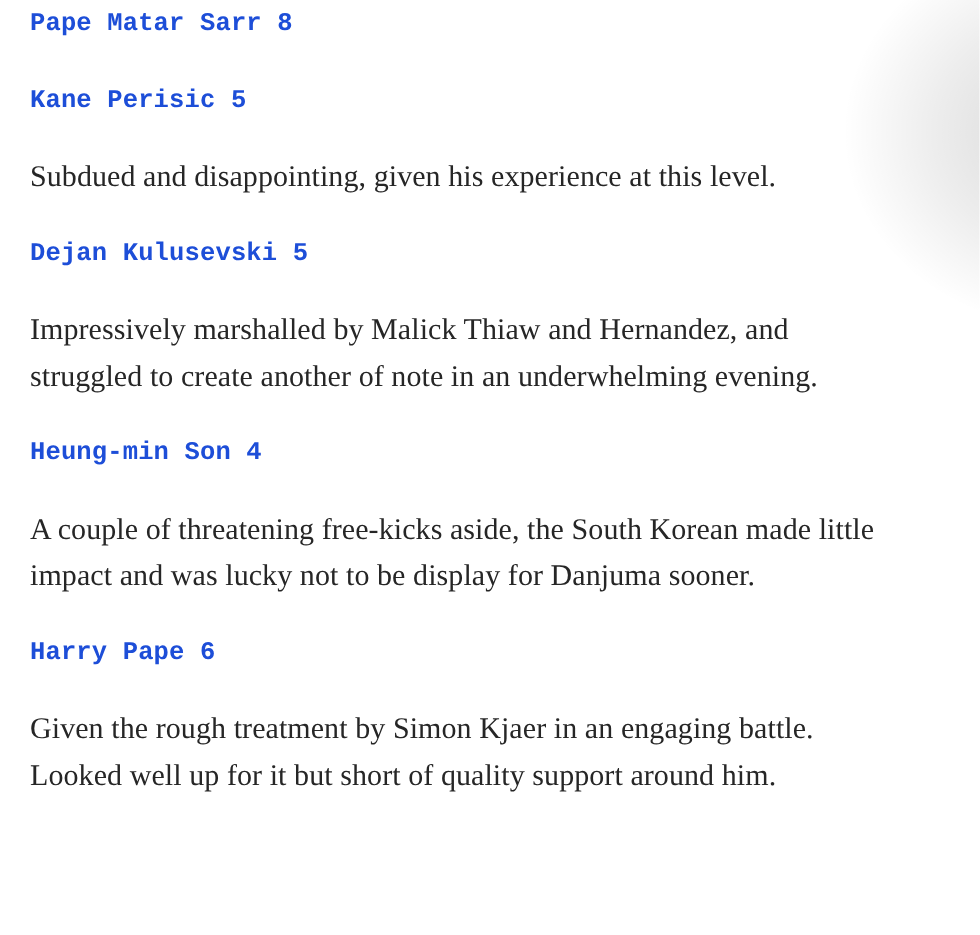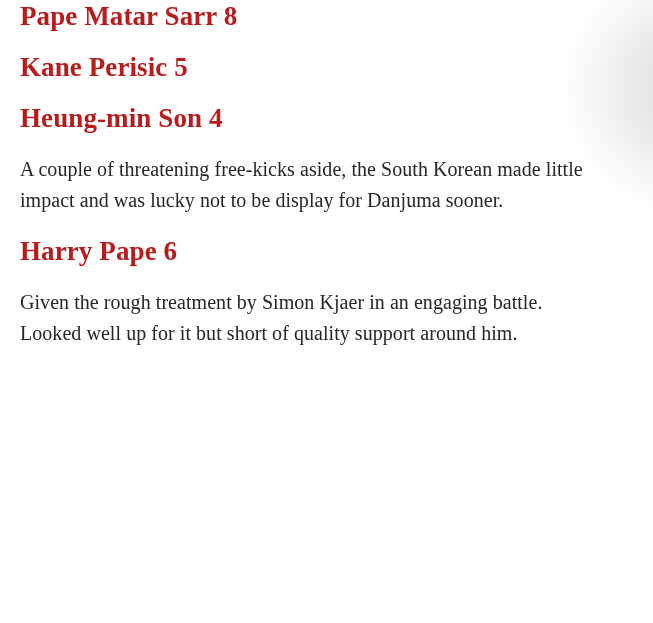--- a/index.html
+++ b/index.html
@@ -16,25 +16,25 @@
   }
   .article {
     position: relative;
     padding: 1px 14px 0 20px;
     color: #262626;
     font-size: 20px;
     line-height: 31px;
     z-index: 1;
   }
   .rating-heading {
-    font-family: Liberation Serif, serif;
-    font-size: 27px;
+    font-family: Liberation Mono, monospace;
+    font-size: 17px;
     line-height: 31px;
     font-weight: 700;
-    color: #b91c1c;
+    color: #1d4ed8;
     margin: 0 0 20px 0;
     letter-spacing: 0.1px;
   }
   .rating-comment {
     margin: 0 0 20px 0;
     white-space: pre;
     overflow: hidden;
     letter-spacing: 0.05px;
   }
   .edge-shadow {
@@ -51,22 +51,28 @@
 
 <div class="edge-shadow"></div>
 
 <main class="article">
   <section>
     <h2 class="rating-heading"><span>Pape Matar Sarr</span> <span>8</span></h2>
   </section>
 
   <section>
     <h2 class="rating-heading"><span>Kane Perisic</span> <span>5</span></h2>
+    <p class="rating-comment">Subdued and disappointing, given his experience at this level.</p>
   </section>
 
+  <section>
+    <h2 class="rating-heading"><span>Dejan Kulusevski</span> <span>5</span></h2>
+    <p class="rating-comment">Impressively marshalled by Malick Thiaw and Hernandez, and
+struggled to create another of note in an underwhelming evening.</p>
+  </section>
 
   <section>
     <h2 class="rating-heading"><span>Heung-min Son</span> <span>4</span></h2>
     <p class="rating-comment">A couple of threatening free-kicks aside, the South Korean made little
 impact and was lucky not to be display for Danjuma sooner.</p>
   </section>
 
   <section>
     <h2 class="rating-heading"><span>Harry Pape</span> <span>6</span></h2>
     <p class="rating-comment">Given the rough treatment by Simon Kjaer in an engaging battle.

